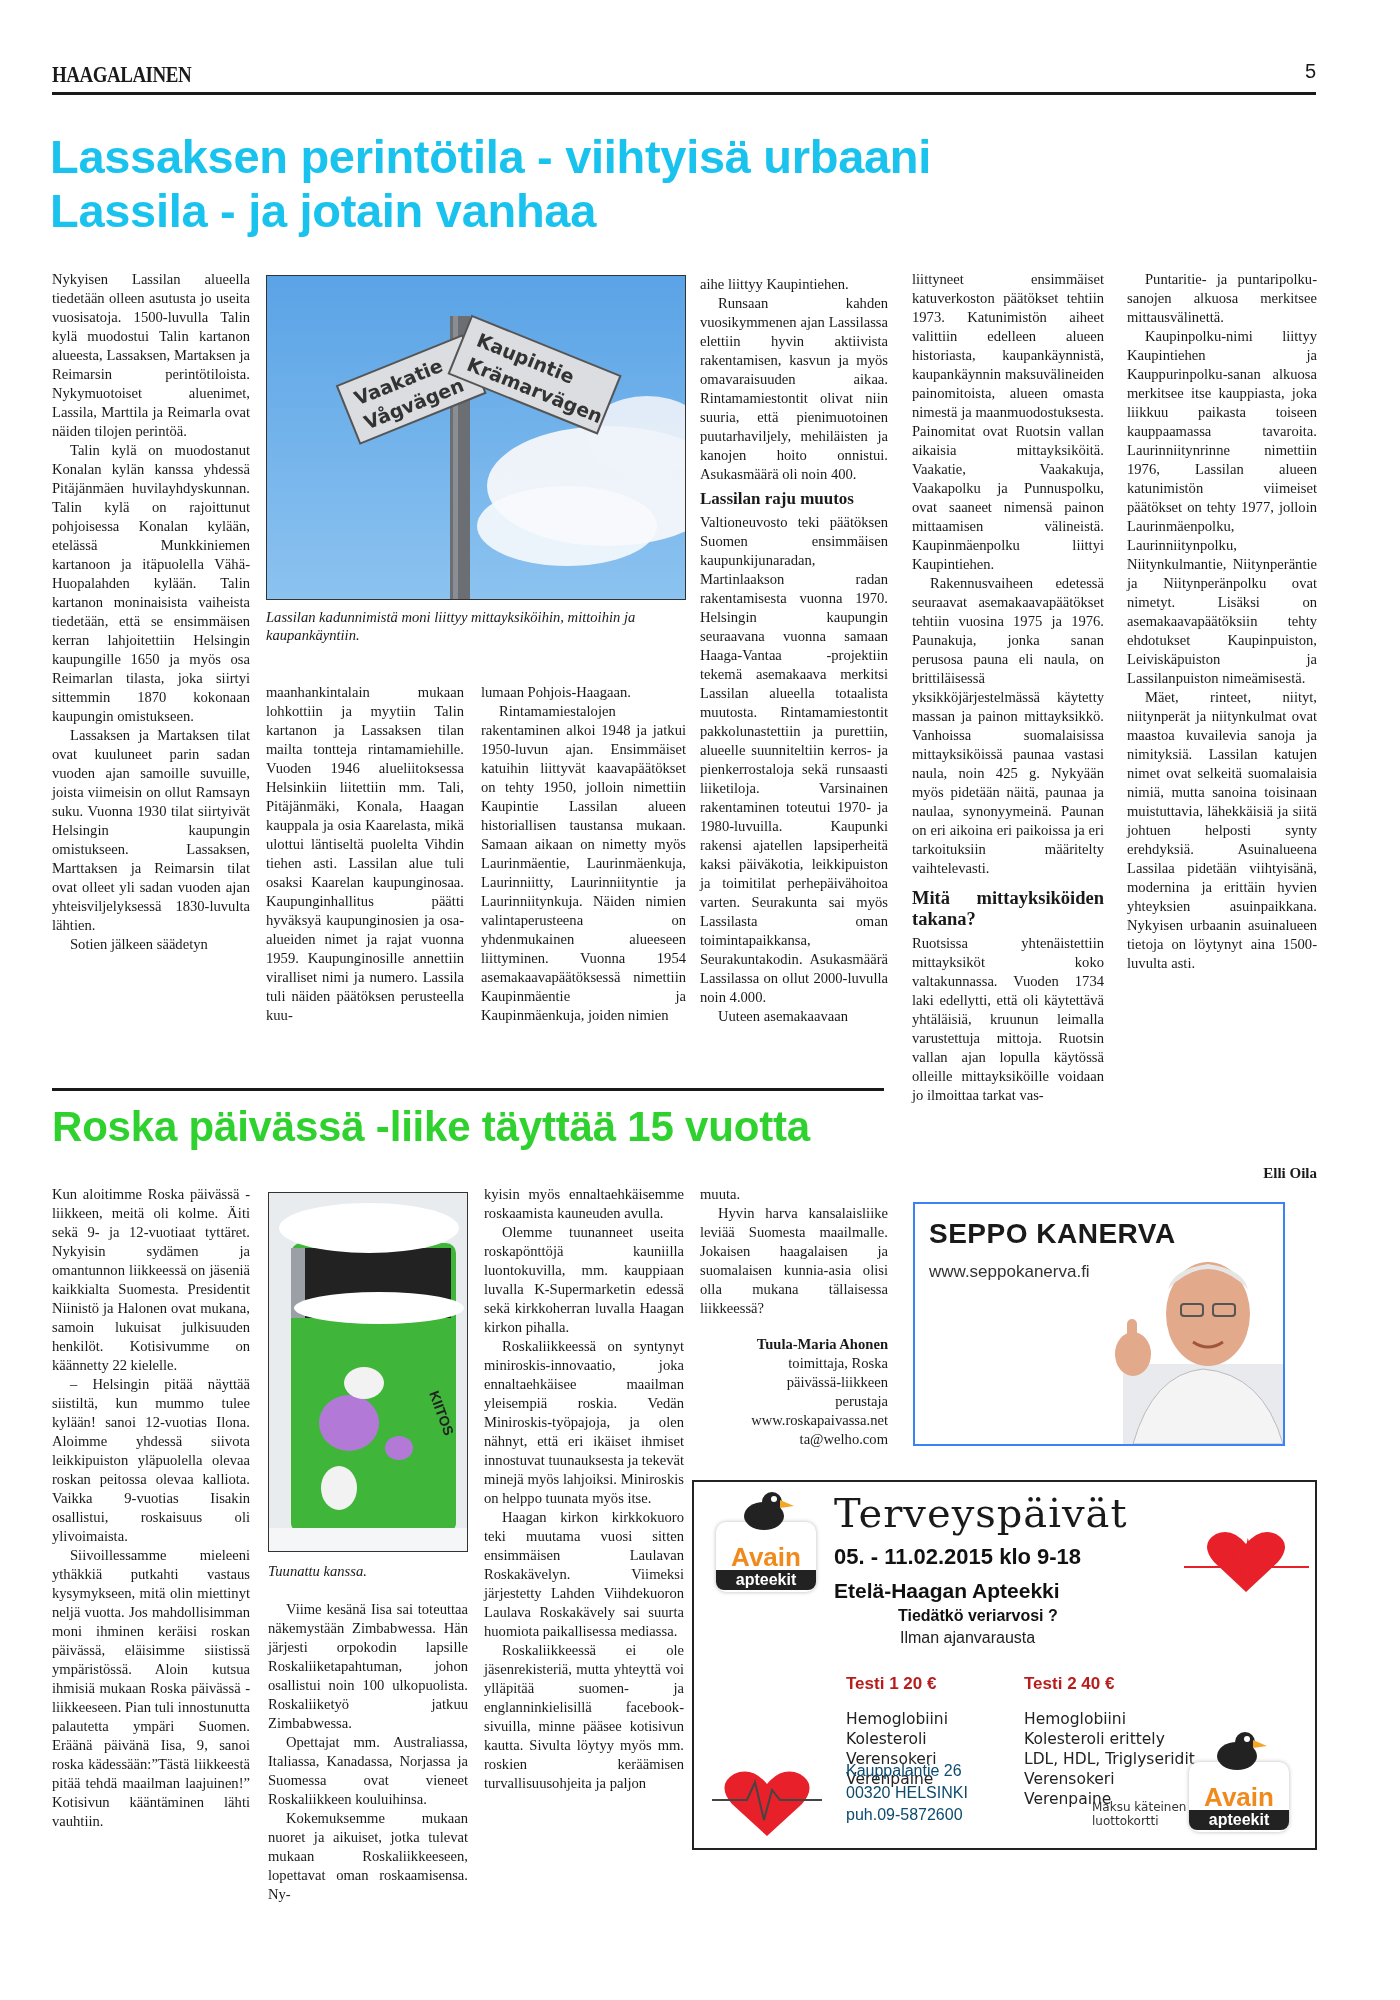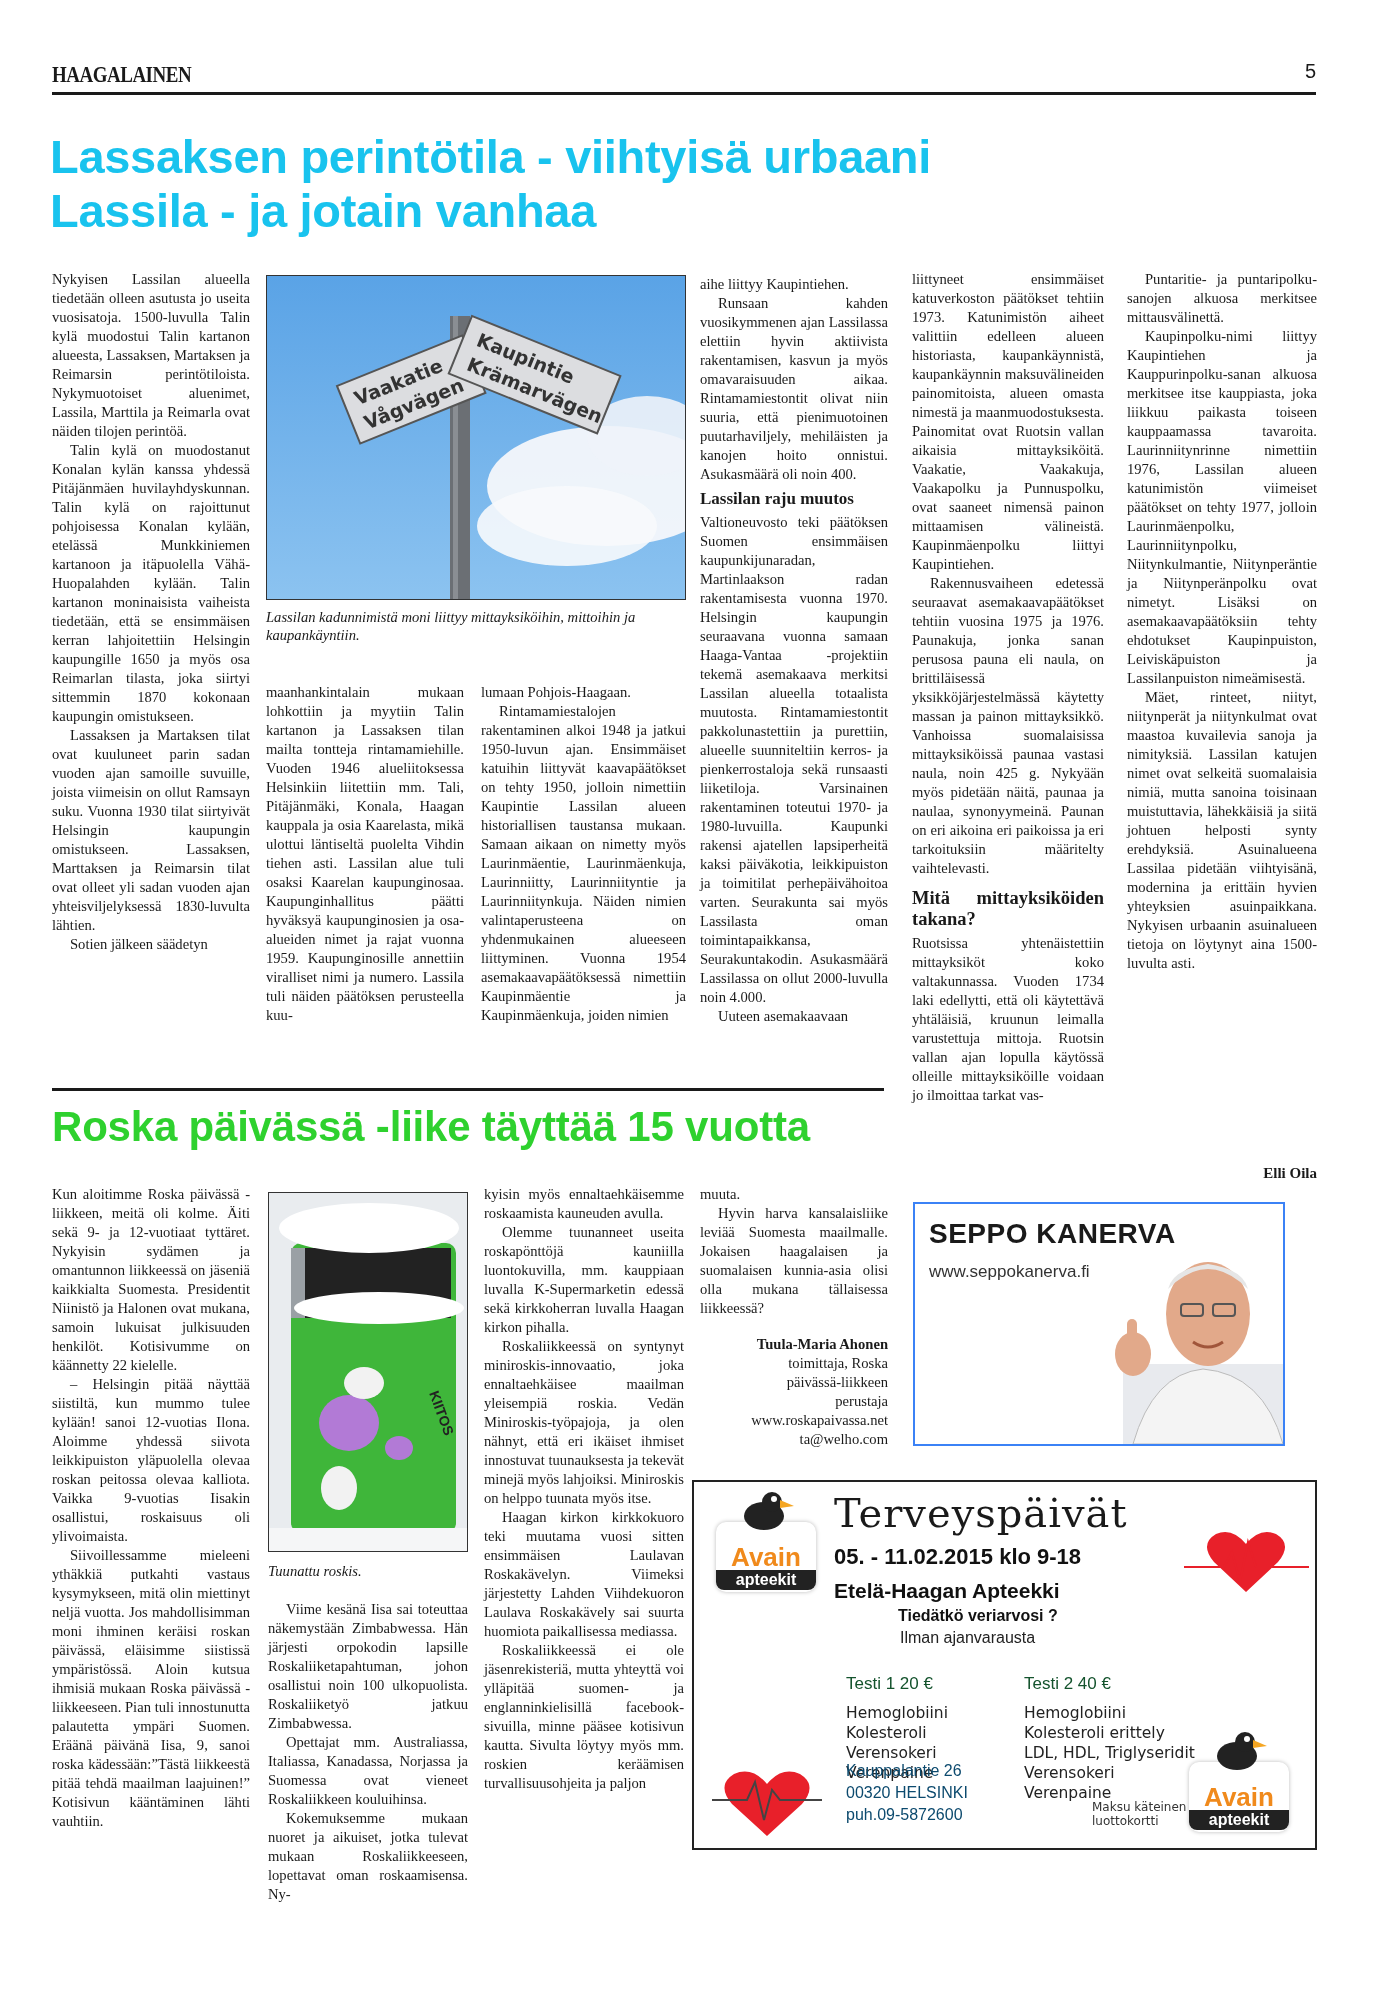--- a/index.html
+++ b/index.html
@@ -24,21 +24,21 @@
   .ad1-name { position: absolute; left: 14px; top: 14px; font-family: "Liberation Sans", sans-serif; font-weight: bold; font-size: 28px; color: #1a1a1a; letter-spacing: 0.5px; }
   .ad1-url { position: absolute; left: 14px; top: 58px; font-family: "Liberation Sans", sans-serif; font-size: 17px; color: #333; }
   .ad1-slogan { position: absolute; left: 14px; top: 102px; font-family: "Liberation Sans", sans-serif; font-weight: bold; font-style: italic; font-size: 21px; line-height: 27px; color: #222; }
   .ad2 { left: 692px; top: 1480px; width: 625px; height: 370px; border: 2px solid #222; background: #fff; overflow: hidden; }
   .ad2-title { position: absolute; left: 140px; top: 8px; font-family: "DejaVu Serif", serif; font-size: 40px; color: #1a1a1a; letter-spacing: 1px; }
   .ad2-date { position: absolute; left: 140px; top: 62px; font-family: "Liberation Sans", sans-serif; font-weight: bold; font-size: 22px; color: #111; }
   .ad2-pharm { position: absolute; left: 140px; top: 97px; font-family: "Liberation Sans", sans-serif; font-weight: bold; font-size: 21px; color: #111; }
   .ad2-q { position: absolute; left: 204px; top: 125px; font-family: "Liberation Sans", sans-serif; font-weight: bold; font-size: 16px; color: #111; }
   .ad2-noapp { position: absolute; left: 206px; top: 147px; font-family: "Liberation Sans", sans-serif; font-size: 16px; color: #222; }
   .test { position: absolute; font-family: "DejaVu Sans", sans-serif; font-size: 15.5px; line-height: 20px; color: #222; }
-  .test .th { font-family: "Liberation Sans", sans-serif; font-weight: normal; font-size: 17px; margin-bottom: 9px; color: #14532d; }
+  .test .th { font-family: "Liberation Sans", sans-serif; font-weight: bold; font-size: 17px; margin-bottom: 15px; color: #b91c1c; }
   .ad2-addr { position: absolute; left: 152px; top: 278px; font-family: Liberation Sans, sans-serif; font-size: 16px; line-height: 22px; color: #0c4a6e; }
   .ad2-pay { position: absolute; left: 398px; top: 318px; font-family: "DejaVu Sans", sans-serif; font-size: 12px; line-height: 14px; color: #333; }
   .logo-box { position: absolute; width: 100px; height: 70px; background: #fff; border-radius: 10px; box-shadow: 0 0 4px #bbb; text-align: center; }
   .logo-avain { font-family: "Liberation Sans", sans-serif; font-weight: bold; font-size: 26px; color: #f08a1c; line-height: 26px; margin-top: 22px; }
   .logo-apt { font-family: "Liberation Sans", sans-serif; font-weight: bold; font-size: 16px; color: #fff; background: #222; border-radius: 0 0 8px 8px; line-height: 20px; }
   .crow { position: absolute; }
 </style>
 </head>
 <body>
 
@@ -135,21 +135,21 @@
     <ellipse cx="100" cy="35" rx="90" ry="25" fill="#fff"></ellipse>
     <ellipse cx="110" cy="115" rx="85" ry="16" fill="#fff"></ellipse>
     <ellipse cx="80" cy="230" rx="30" ry="28" fill="#b27ad6"></ellipse>
     <ellipse cx="95" cy="190" rx="20" ry="16" fill="#f2f2f2"></ellipse>
     <ellipse cx="70" cy="295" rx="18" ry="22" fill="#f2f2f2"></ellipse>
     <ellipse cx="130" cy="255" rx="14" ry="12" fill="#b27ad6"></ellipse>
     <text x="160" y="200" transform="rotate(70 160 200)" font-family="Liberation Sans, sans-serif" font-weight="bold" font-size="14" fill="#222">KIITOS</text>
     <rect x="0" y="335" width="200" height="25" fill="#f5f6f7"></rect>
   </svg>
 </div>
-<div class="abs caption" style="left:268px; top:1562px; width:200px;">Tuunattu roskis.</div>
+<div class="abs caption" style="left:268px; top:1562px; width:200px;">Tuunattu kanssa.</div>
 
 <div class="col" style="left:268px; top:1600px; width:200px;">
   <p>Viime kesänä Iisa sai toteuttaa näkemystään Zimbabwessa. Hän järjesti orpokodin lapsille Roskaliiketapahtuman, johon osallistui noin 100 ulkopuolista. Roskaliiketyö jatkuu Zimbabwessa.</p>
   <p>Opettajat mm. Australiassa, Italiassa, Kanadassa, Norjassa ja Suomessa ovat vieneet Roskaliikkeen kouluihinsa.</p>
   <p>Kokemuksemme mukaan nuoret ja aikuiset, jotka tulevat mukaan Roskaliikkeeseen, lopettavat oman roskaamisensa. Ny-</p>
 </div>
 
 <div class="col" style="left:484px; top:1185px; width:200px;">
   <p class="noind">kyisin myös ennaltaehkäisemme roskaamista kauneuden avulla.</p>
   <p>Olemme tuunanneet useita roskapönttöjä kauniilla luontokuvilla, mm. kauppiaan luvalla K-Supermarketin edessä sekä kirkkoherran luvalla Haagan kirkon pihalla.</p>

